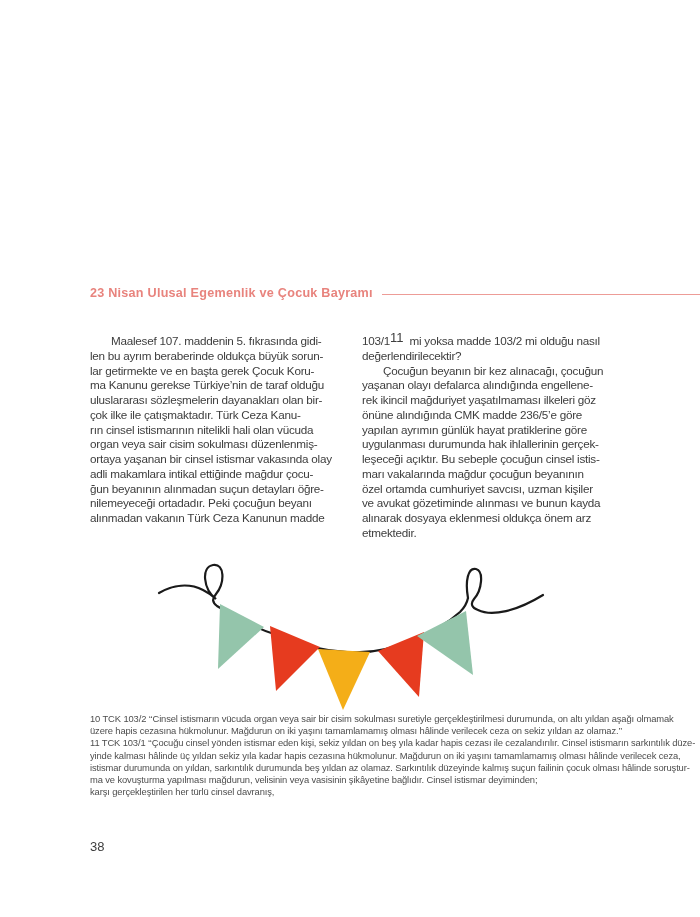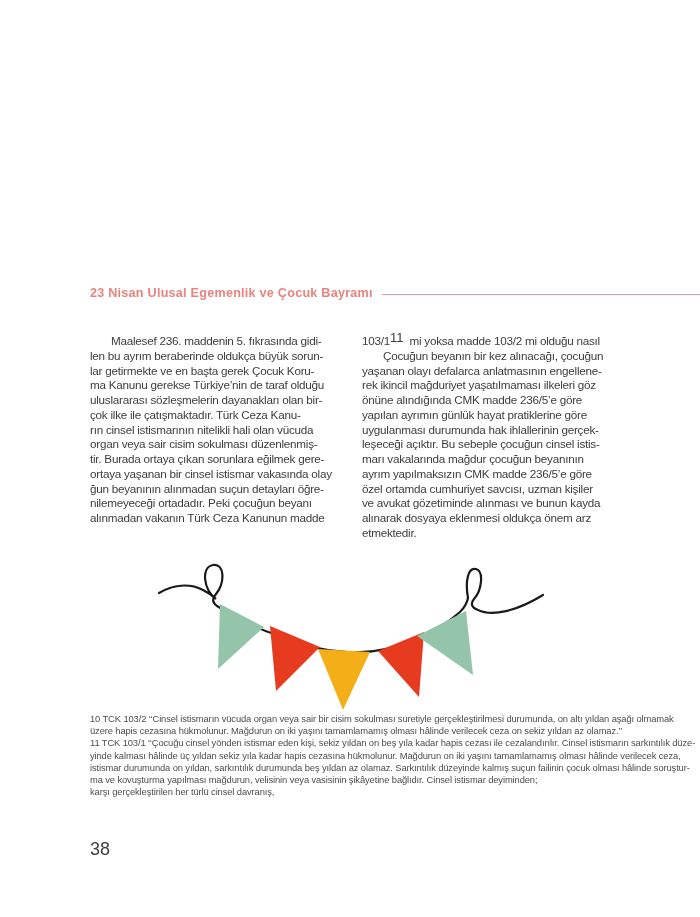--- a/index.html
+++ b/index.html
@@ -47,61 +47,61 @@
     position:absolute;left:103px;top:551px;
   }
   .footnotes{
     position:absolute;left:58px;top:713px;width:622px;
     font-size:9.4px;line-height:12.2px;
     color:var(--footnote-ink);
     letter-spacing:-0.12px;
   }
   .page-number{
     position:absolute;left:58px;top:839px;
-    font-size:18px;color:var(--body-ink);
+    font-size:13px;color:var(--body-ink);
   }
 </style>
 </head>
 <body>
 
 <div class="page">
 
   <div class="header">
     <span class="header-title">23 Nisan Ulusal Egemenlik ve Çocuk Bayramı</span>
     <span class="header-rule"></span>
   </div>
 
   <div class="column col1">
-      <div class="line">       Maalesef 236. maddenin 5. fıkrasında gidi-</div>
+      <div class="line">       Maalesef 107. maddenin 5. fıkrasında gidi-</div>
       <div class="line">len bu ayrım beraberinde oldukça büyük sorun-</div>
       <div class="line">lar getirmekte ve en başta gerek Çocuk Koru-</div>
       <div class="line">ma Kanunu gerekse Türkiye’nin de taraf olduğu</div>
       <div class="line">uluslararası sözleşmelerin dayanakları olan bir-</div>
       <div class="line">çok ilke ile çatışmaktadır. Türk Ceza Kanu-</div>
       <div class="line">rın cinsel istismarının nitelikli hali olan vücuda</div>
       <div class="line">organ veya sair cisim sokulması düzenlenmiş-</div>
-      <div class="line">tir. Burada ortaya çıkan sorunlara eğilmek gere-</div>
       <div class="line">ortaya yaşanan bir cinsel istismar vakasında olay</div>
+      <div class="line">adli makamlara intikal ettiğinde mağdur çocu-</div>
       <div class="line">ğun beyanının alınmadan suçun detayları öğre-</div>
       <div class="line">nilemeyeceği ortadadır. Peki çocuğun beyanı</div>
       <div class="line">alınmadan vakanın Türk Ceza Kanunun madde</div>
     </div>
 
   <div class="column col2">
     <div class="line"><span>103/1</span><span class="fnref">11</span><span>  mi yoksa madde 103/2 mi olduğu nasıl</span></div>
     <div>
+        <div class="line">değerlendirilecektir?</div>
         <div class="line">       Çocuğun beyanın bir kez alınacağı, çocuğun</div>
-        <div class="line">yaşanan olayı defalarca anlatmasının engellene-</div>
+        <div class="line">yaşanan olayı defalarca alındığında engellene-</div>
         <div class="line">rek ikincil mağduriyet yaşatılmaması ilkeleri göz</div>
         <div class="line">önüne alındığında CMK madde 236/5’e göre</div>
         <div class="line">yapılan ayrımın günlük hayat pratiklerine göre</div>
         <div class="line">uygulanması durumunda hak ihlallerinin gerçek-</div>
         <div class="line">leşeceği açıktır. Bu sebeple çocuğun cinsel istis-</div>
         <div class="line">marı vakalarında mağdur çocuğun beyanının</div>
-        <div class="line">ayrım yapılmaksızın CMK madde 236/5’e göre</div>
         <div class="line">özel ortamda cumhuriyet savcısı, uzman kişiler</div>
         <div class="line">ve avukat gözetiminde alınması ve bunun kayda</div>
         <div class="line">alınarak dosyaya eklenmesi oldukça önem arz</div>
         <div class="line">etmektedir.</div>
       </div>
   </div>
 
   <svg class="bunting" width="434" height="166" viewBox="0 0 434 166" xmlns="http://www.w3.org/2000/svg">
     <path fill="none" stroke-width="2.2" stroke-linecap="round" d="M 24 42
              C 38 34, 54 32, 68 39

